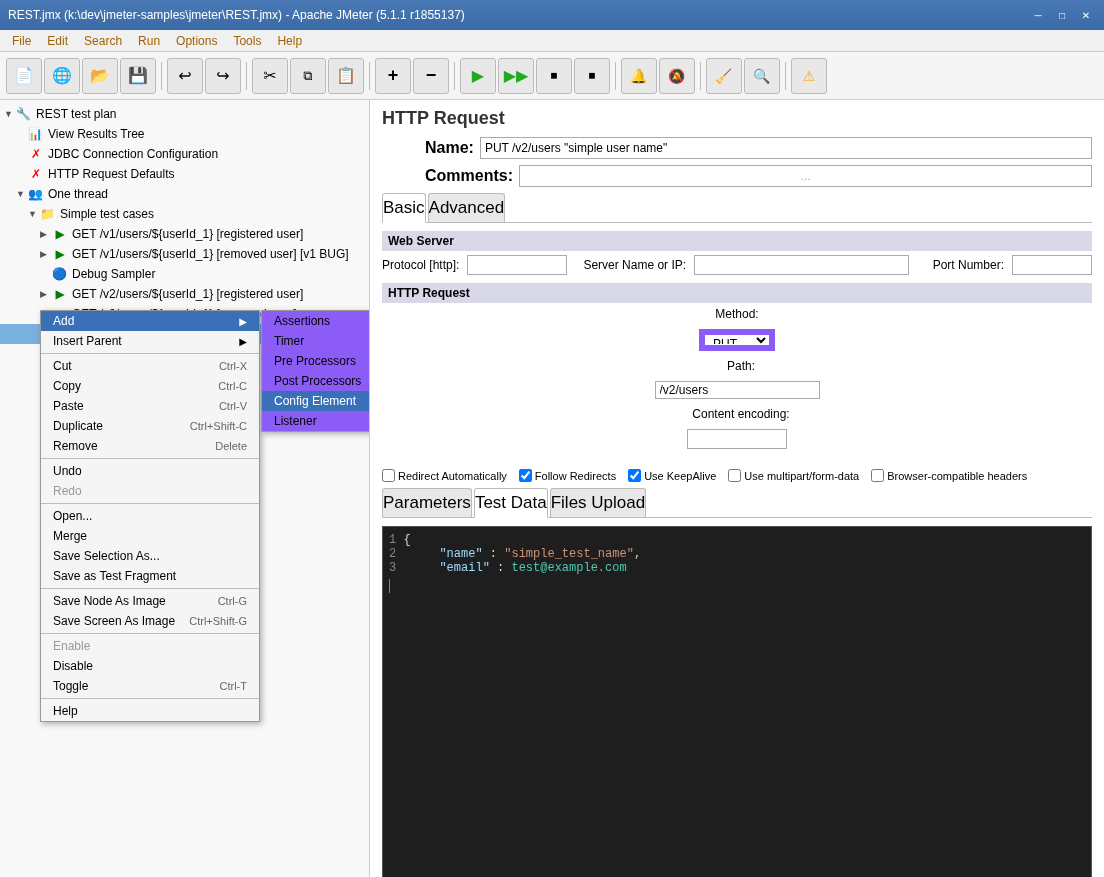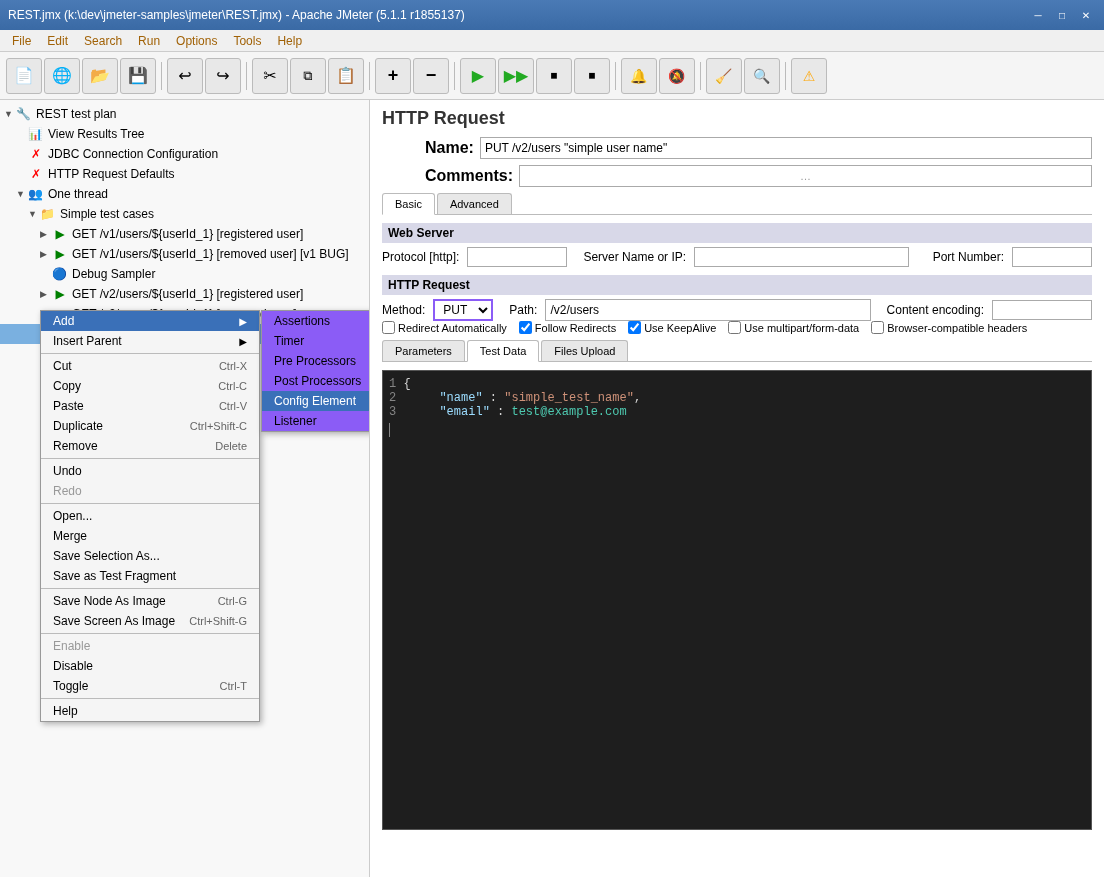--- a/index.html
+++ b/index.html
@@ -216,26 +216,26 @@
       background: white;
     }
 
     
     .tab-bar {
       display: flex;
       border-bottom: 1px solid #bbb;
       margin-bottom: 8px;
     }
     .tab {
-      padding: 4px 12px;
+      padding: 4px 0;
       border: 1px solid #bbb;
       border-bottom: none;
       background: #e8e8e8;
       cursor: pointer;
-      font-size: 11px;
+      font-size: 17px;
       margin-right: 2px;
       border-radius: 3px 3px 0 0;
     }
     .tab.active {
       background: white;
       border-bottom: 1px solid white;
       margin-bottom: -1px;
     }
 
     
@@ -262,26 +262,26 @@
       font-size: 12px;
       padding: 1px 4px;
       background: white;
     }
     .form-input-wide {
       flex: 1;
     }
 
     
     .method-select {
-      border: 2px solid #8b5cf6;
+      border: 6px solid #8b5cf6;
       height: 22px;
       font-size: 12px;
       padding: 1px 4px;
       background: white;
-      width: 60px;
+      width: 76px;
     }
     .path-input {
       flex: 1;
       border: 1px solid #aaa;
       height: 22px;
       font-size: 12px;
       padding: 1px 4px;
       background: white;
     }
 
@@ -569,21 +569,21 @@
       <div class="form-row" style="margin-bottom:8px;">
         <span class="form-label">Protocol [http]:</span>
         <input class="form-input" type="text" style="width: 100px;" value="">
         <span class="form-label" style="margin-left:8px;">Server Name or IP:</span>
         <input class="form-input form-input-wide" type="text" value="" style="">
         <span class="form-label" style="margin-left:16px;">Port Number:</span>
         <input class="form-input" type="text" style="width: 80px;" value="">
       </div>
 
       <div class="section-header">HTTP Request</div>
-      <div class="form-row" style="margin-bottom:0;">
+      <div class="form-row" style="margin-bottom:20px;flex-direction:column;">
         <span class="form-label">Method:</span>
         <select class="method-select">
           <option>PUT</option>
           <option>GET</option>
           <option>POST</option>
           <option>DELETE</option>
         </select>
         <span class="form-label" style="margin-left:8px;">Path:</span>
         <input class="path-input" type="text" value="/v2/users" style="">
         <span class="form-label" style="margin-left:8px;">Content encoding:</span>

